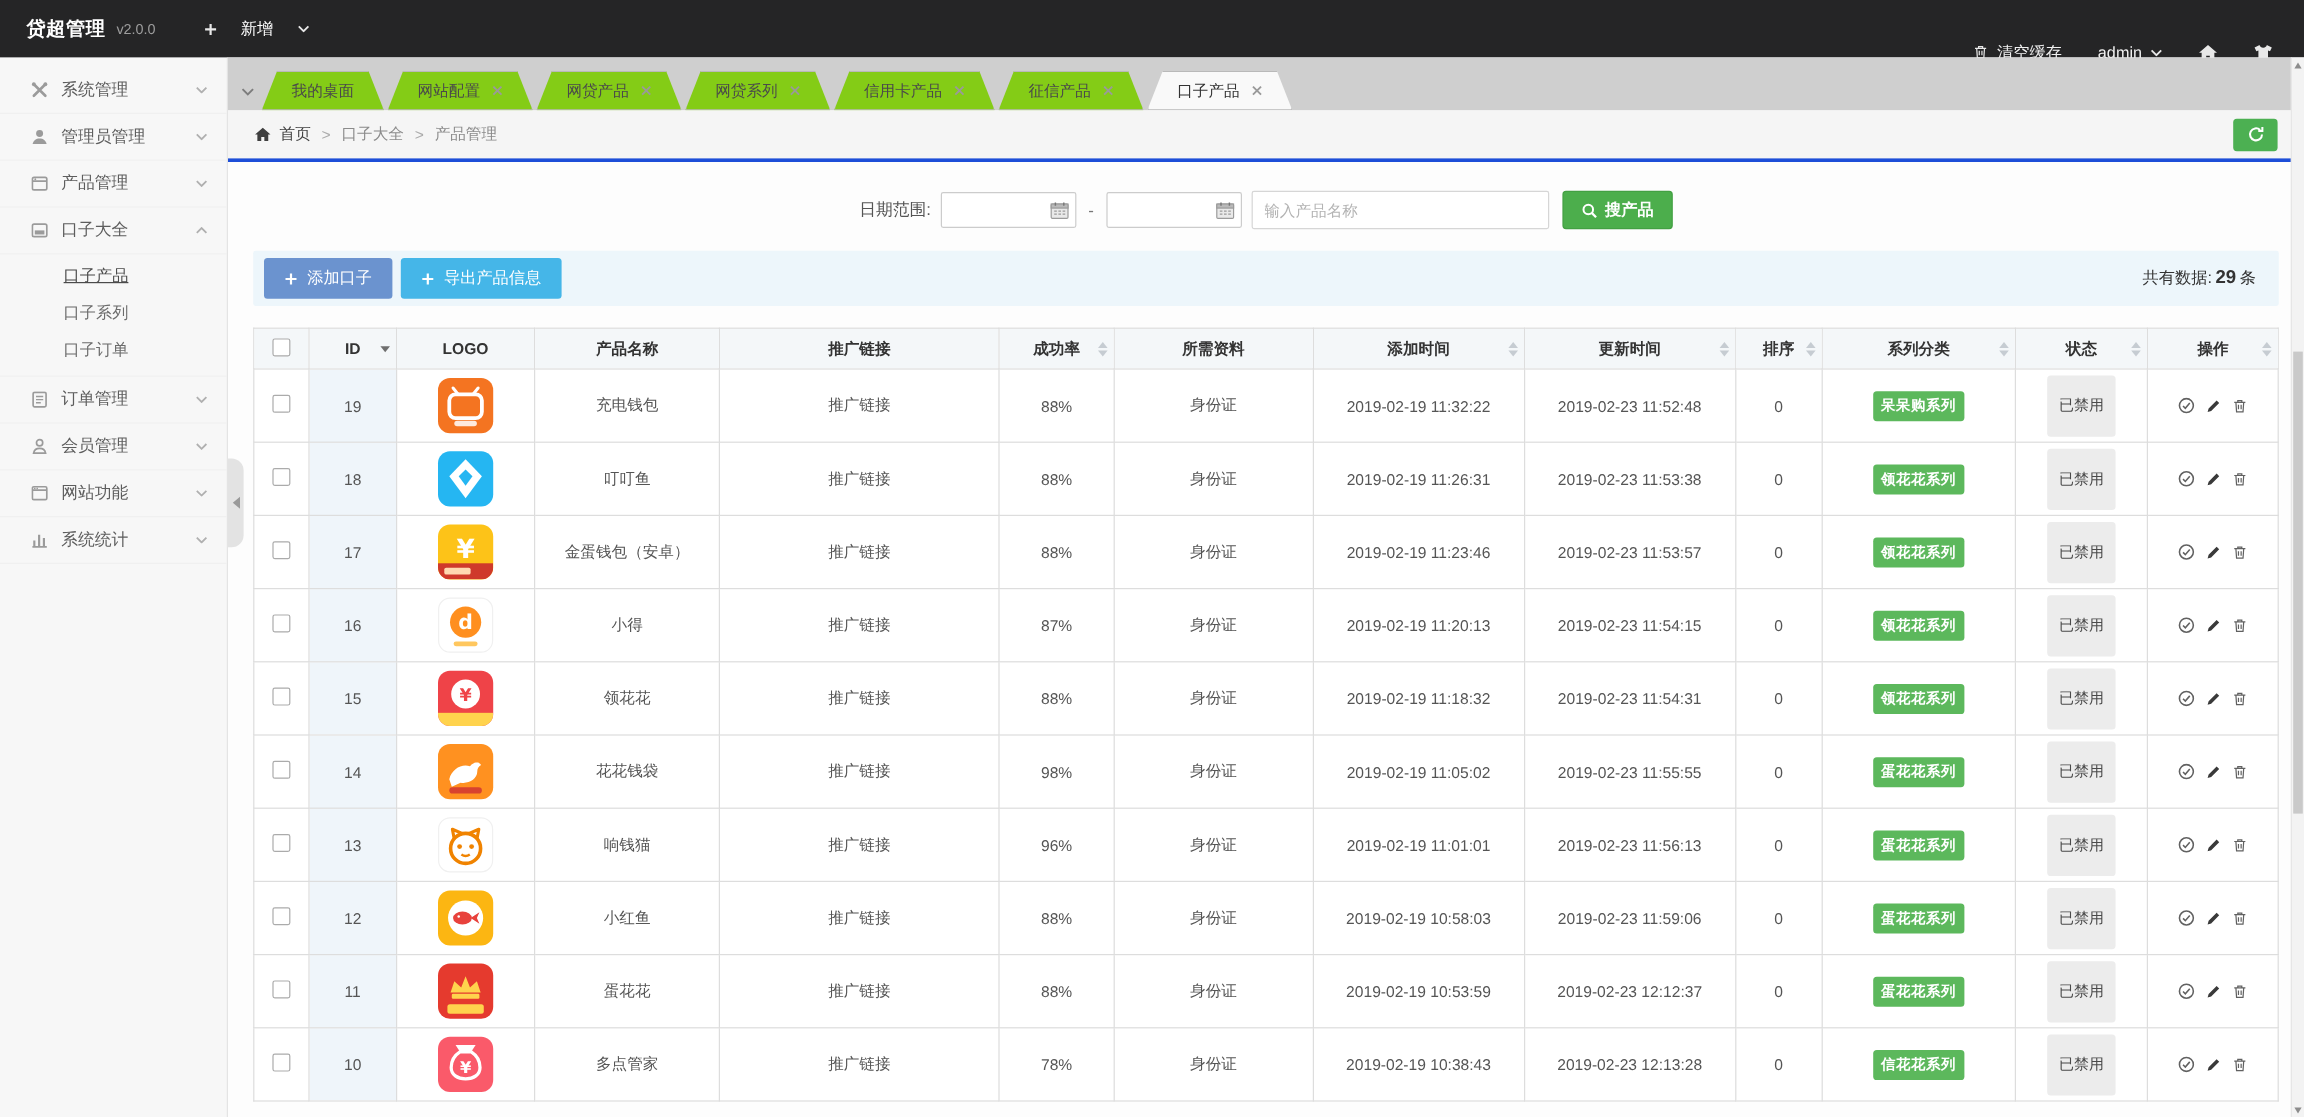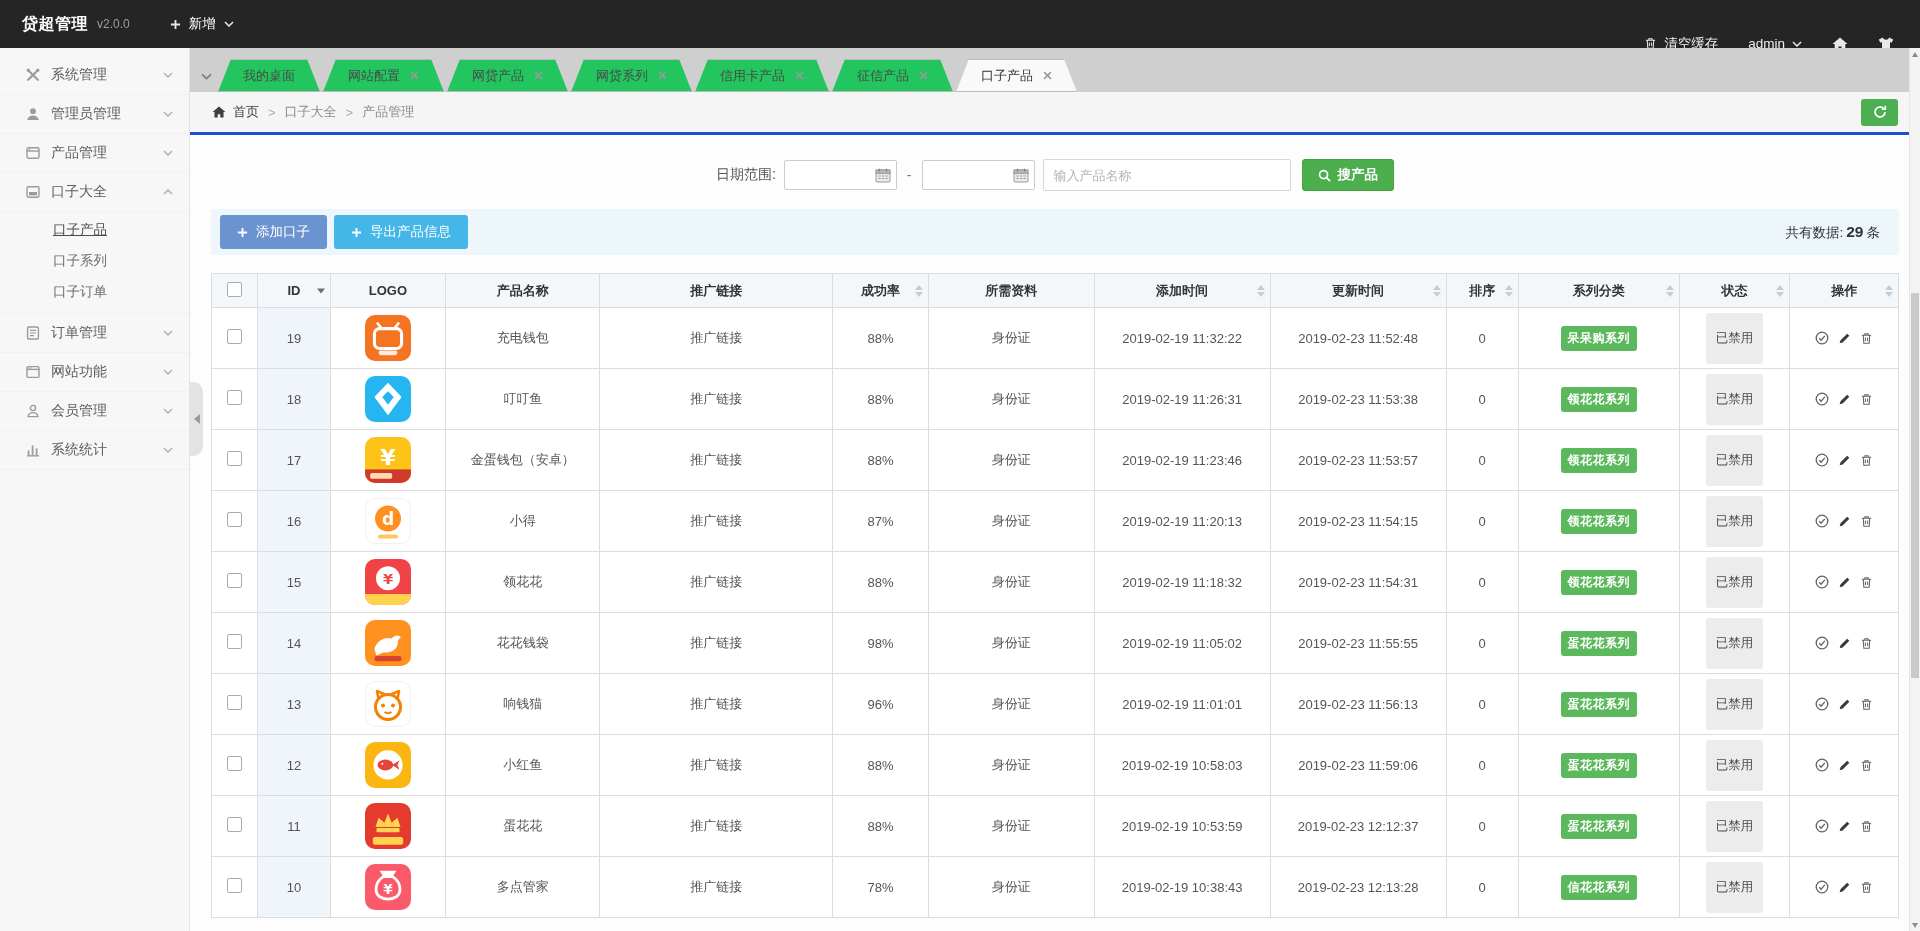--- a/index.html
+++ b/index.html
@@ -6,21 +6,21 @@
   body{width:1920px;height:931px;overflow:hidden;background:#fff;
        font-family:"Liberation Sans","DejaVu Sans",sans-serif;-webkit-font-smoothing:antialiased;}
   svg{display:block;}
 
   
   .topbar{height:48px;background:#252526;color:#fff;display:flex;align-items:center;
           padding:0 26px 0 22px;box-sizing:border-box;}
   .brand{display:flex;align-items:center;gap:9px;cursor:default;}
   .brand-title{font-size:16px;font-weight:bold;letter-spacing:.5px;}
   .brand-version{font-size:12px;color:#9d9d9d;}
-  .topbar-new{margin-left:40px;display:flex;align-items:center;gap:8px;font-size:13.5px;cursor:pointer;}
+  .topbar-new{margin-left:40px;display:flex;align-items:center;gap:20px;font-size:13.5px;cursor:pointer;}
   .topbar-right{margin-left:auto;display:flex;align-items:center;gap:30px;font-size:13.5px;color:#f0f0f0;margin-top:39px;}
   .tb-group{display:flex;align-items:center;gap:7px;cursor:pointer;}
   .tb-icon{color:#e8e8e8;display:flex;}
 
   
   .layout{display:flex;height:883px;position:relative;}
   .sidebar{width:190px;background:#f7f7f7;border-right:1px solid #e4e4e4;box-sizing:border-box;
            padding-top:8px;flex:none;}
   .side-item{height:38px;display:flex;align-items:center;gap:11px;padding:0 16px 0 25px;
              color:#5d5d5d;font-size:14px;border-bottom:1px solid #f0f0f0;cursor:pointer;}
@@ -32,21 +32,21 @@
   .side-sub-item.active{color:#4b4b4b;text-decoration:underline;}
 
   .main{flex:1;display:flex;flex-direction:column;background:#fdfdfd;min-width:0;}
 
   
   .tabstrip{height:44px;background:#cfcfcf;display:flex;align-items:flex-end;padding-left:4px;
             box-sizing:border-box;flex:none;}
   .tab-chevron{width:24px;height:32px;display:flex;align-items:center;justify-content:center;
                color:#7d7d7d;cursor:pointer;}
   .tab{height:33px;padding:0 25px;margin-right:3px;display:flex;align-items:center;gap:10px;
-       font-size:13px;color:#4a4a4a;background:#22c55e;cursor:pointer;
+       font-size:13px;color:#4a4a4a;background:#84cc16;cursor:pointer;
        clip-path:polygon(13px 0,calc(100% - 13px) 0,100% 100%,0 100%);
        box-shadow:inset 0 0 0 1px #b9b9b9;}
   .tab.active{background:#f9f9f9;color:#333;}
   .tab-close{color:#9a9a9a;display:flex;}
 
   
   .breadcrumb-bar{height:40px;background:#f5f5f5;border-bottom:3px solid #1d4ed8;display:flex;
                   align-items:center;gap:9px;padding:0 22px;font-size:13px;color:#8b8b8b;flex:none;}
   .bc-home{display:flex;align-items:center;gap:7px;color:#3f3f3f;cursor:pointer;}
   .bc-sep{color:#aaa;}
@@ -267,41 +267,41 @@
           <span class="side-label">订单管理</span>
           <span class="side-chevron">
             <svg viewBox="0 0 10 6" width="10" height="6">
               <path d="M1 1l4 4 4-4" fill="none" stroke="currentColor" stroke-width="1.5"></path>
             </svg>
           </span>
         </div>
         <div class="side-item">
           <span class="side-icon">
             <svg viewBox="0 0 14 14" width="14" height="14">
+              <circle cx="7" cy="4" r="2.6" fill="none" stroke="currentColor" stroke-width="1.4"></circle>
+              <path d="M2 12.6c.5-2.7 2.5-4 5-4s4.5 1.3 5 4z" fill="none" stroke="currentColor" stroke-width="1.4"></path>
+            </svg>
+          </span>
+          <span class="side-label">会员管理</span>
+          <span class="side-chevron">
+            <svg viewBox="0 0 10 6" width="10" height="6">
+              <path d="M1 1l4 4 4-4" fill="none" stroke="currentColor" stroke-width="1.5"></path>
+            </svg>
+          </span>
+        </div>
+        <div class="side-item">
+          <span class="side-icon">
+            <svg viewBox="0 0 14 14" width="14" height="14">
               <rect x="1" y="1.6" width="12" height="10.8" rx="1.2" fill="none" stroke="currentColor" stroke-width="1.4"></rect>
               <path d="M1 4.4h12" stroke="currentColor" stroke-width="1.4"></path>
               <circle cx="3" cy="3" r=".7" fill="currentColor"></circle>
               <circle cx="5" cy="3" r=".7" fill="currentColor"></circle>
             </svg>
           </span>
           <span class="side-label">网站功能</span>
-          <span class="side-chevron">
-            <svg viewBox="0 0 10 6" width="10" height="6">
-              <path d="M1 1l4 4 4-4" fill="none" stroke="currentColor" stroke-width="1.5"></path>
-            </svg>
-          </span>
-        </div>
-        <div class="side-item">
-          <span class="side-icon">
-            <svg viewBox="0 0 14 14" width="14" height="14">
-              <circle cx="7" cy="4" r="2.6" fill="none" stroke="currentColor" stroke-width="1.4"></circle>
-              <path d="M2 12.6c.5-2.7 2.5-4 5-4s4.5 1.3 5 4z" fill="none" stroke="currentColor" stroke-width="1.4"></path>
-            </svg>
-          </span>
-          <span class="side-label">会员管理</span>
           <span class="side-chevron">
             <svg viewBox="0 0 10 6" width="10" height="6">
               <path d="M1 1l4 4 4-4" fill="none" stroke="currentColor" stroke-width="1.5"></path>
             </svg>
           </span>
         </div>
         <div class="side-item">
           <span class="side-icon">
             <svg viewBox="0 0 14 14" width="14" height="14">
               <path d="M2.6 12V7.4M6.6 12V2.6M10.6 12V5.4" stroke="currentColor" stroke-width="1.8"></path>

